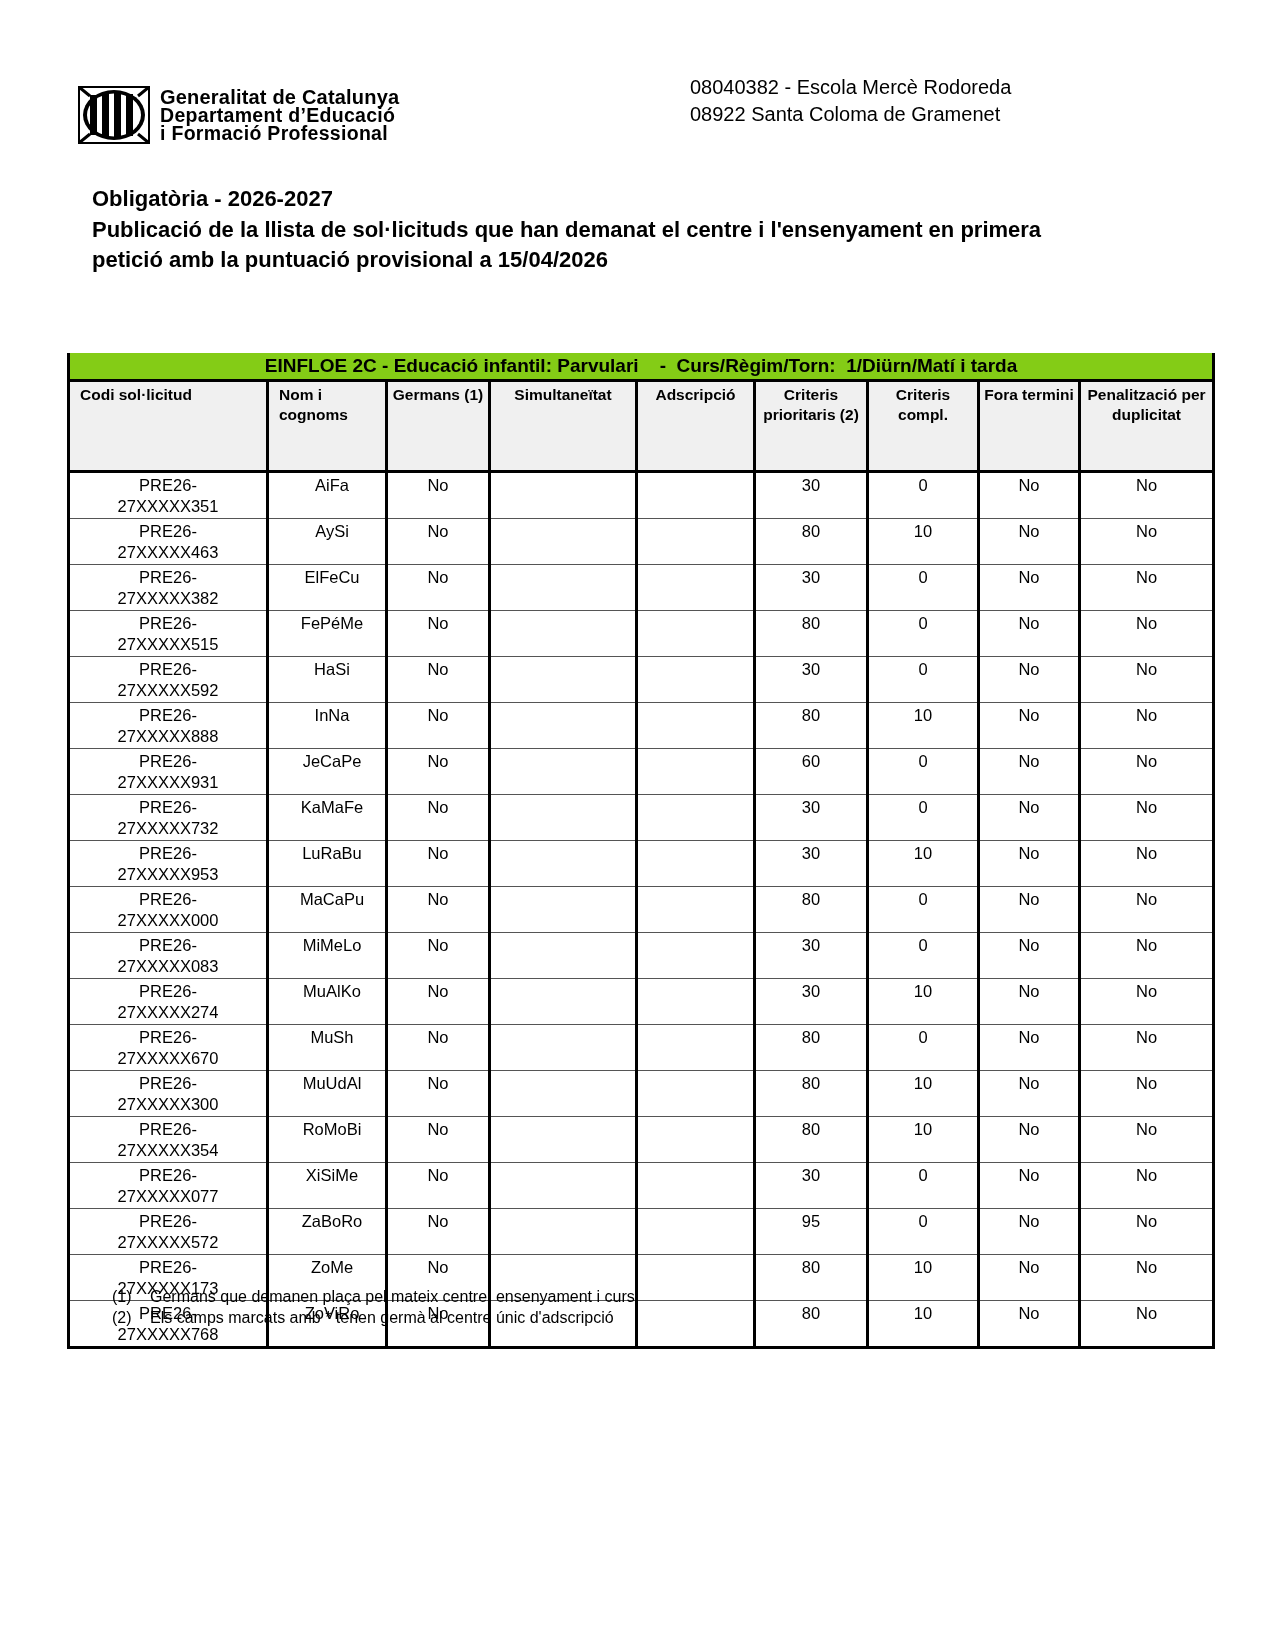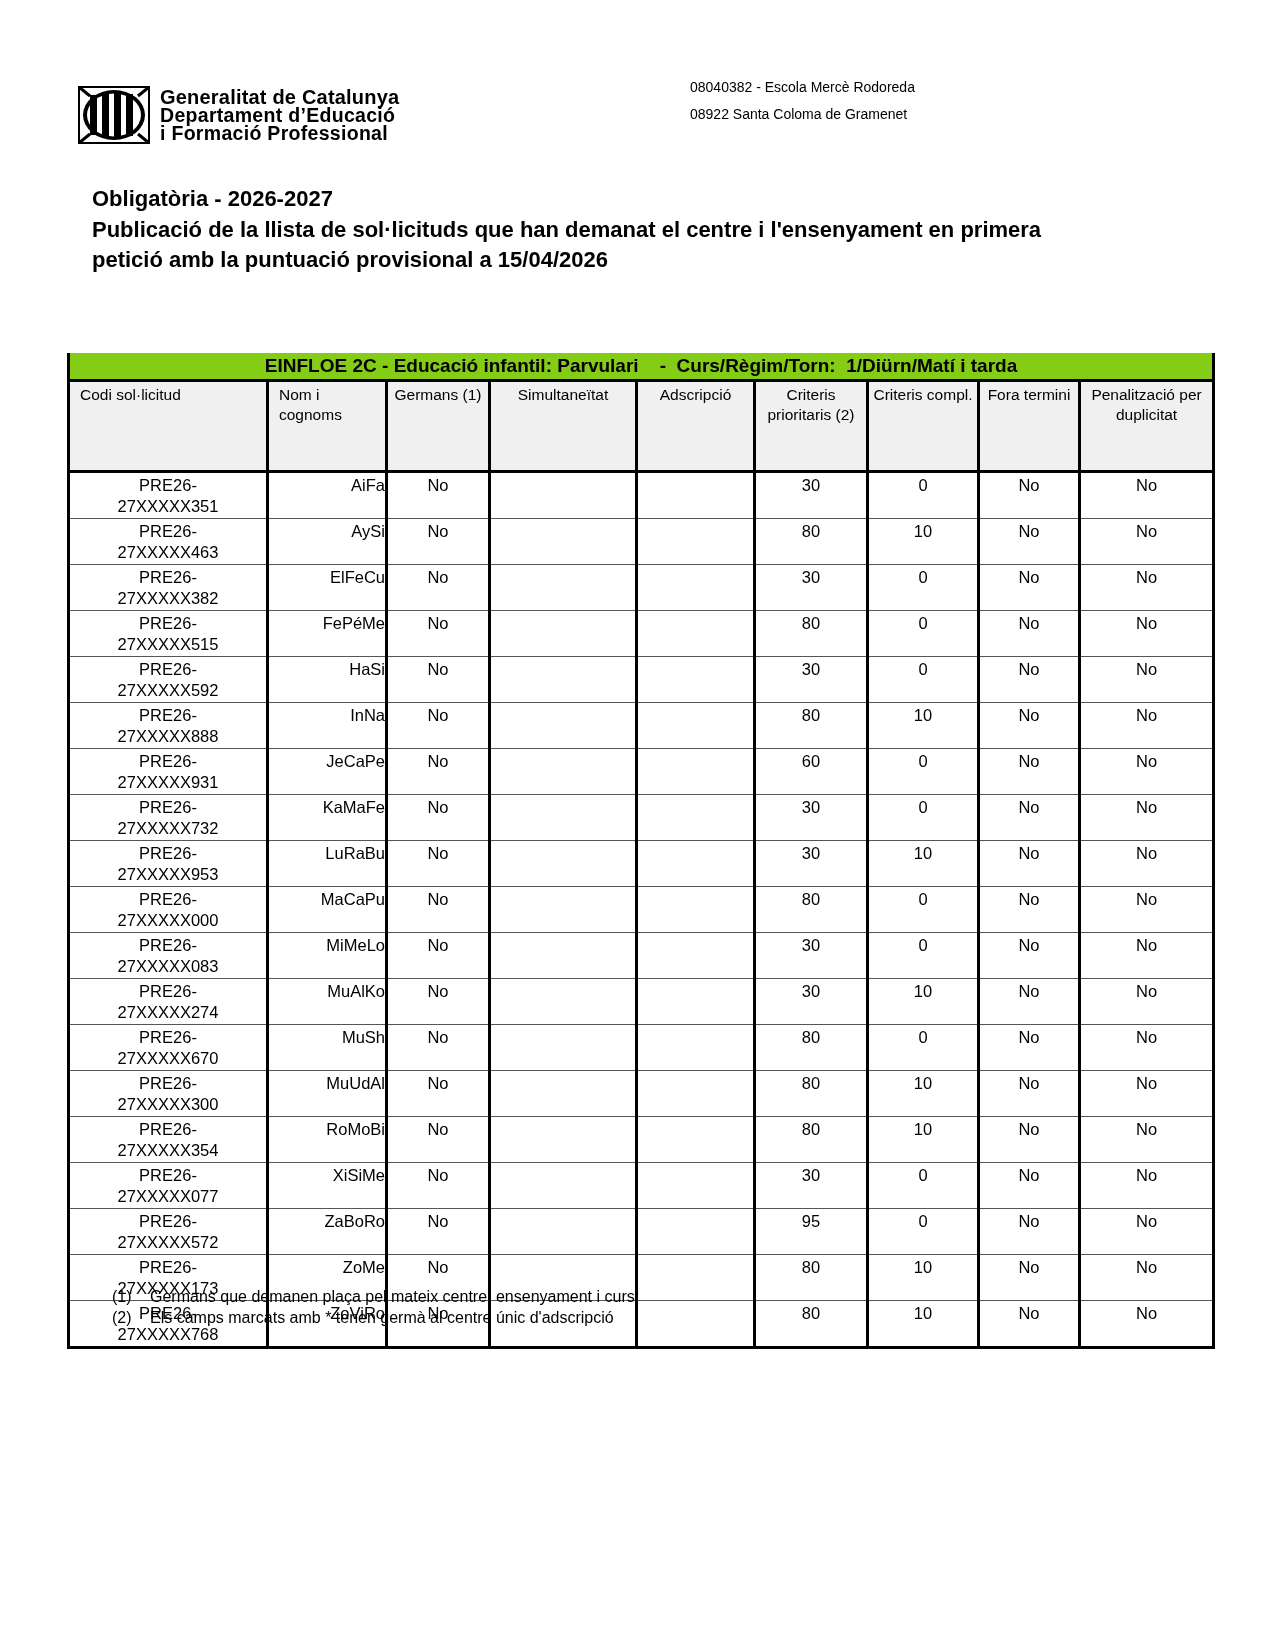--- a/index.html
+++ b/index.html
@@ -5,42 +5,42 @@
   html, body { margin: 0; padding: 0; background: #ffffff; }
   body { width: 1275px; height: 1650px; position: relative; overflow: hidden;
          font-family: "Liberation Sans", "DejaVu Sans", sans-serif; color: #000; }
 
   .logo { position: absolute; left: 78px; top: 86px; display: flex; align-items: center; }
   .logo-mark { width: 72px; height: 58px; }
   .logo-text { margin-left: 10px; line-height: 18px; }
   .logo-l1 { font-size: 20px; font-weight: bold; letter-spacing: 0.2px; }
   .logo-l2, .logo-l3 { font-size: 19.5px; font-weight: bold; letter-spacing: 0.3px; }
 
-  .school { position: absolute; left: 690px; top: 74px; font-size: 14px; line-height: 26.5px; }
+  .school { position: absolute; left: 690px; top: 74px; font-size: 20px; line-height: 26.5px; }
 
   .titles { position: absolute; left: 75px; top: 184px; font-weight: bold; font-size: 22px;
             line-height: 30.5px; width: 1120px; margin-left: 17px; }
 
   .tbl { position: absolute; left: 67px; top: 353px; width: 1145px; border-collapse: collapse;
          table-layout: fixed; font-size: 16.5px; }
   .tbl td, .tbl th { padding: 0; vertical-align: top; }
   .band { background: #84cc16; border-left: 3px solid #000; border-right: 3px solid #000;
           border-bottom: 3px solid #000; height: 24px; text-align: center; font-weight: bold;
           font-size: 19px; line-height: 26px; }
-  .hcell { background: #f0f0f0; font-weight: normal; font-size: 15.5px; line-height: 19.5px;
+  .hcell { background: #f0f0f0; font-weight: bold; font-size: 15.5px; line-height: 19.5px;
            height: 85px; border-left: 3px solid #000; border-bottom: 3px solid #000; text-align: center;
            padding-top: 3px !important; }
   .hcell.left { text-align: left; padding-left: 10px !important; }
   .hcell.last { border-right: 3px solid #000; }
   .row td { height: 43px; border-left: 3px solid #000; border-bottom: 1.5px solid #555;
             line-height: 20.5px; padding-top: 2px !important; }
   .row td.last { border-right: 3px solid #000; }
   .row:last-child td { border-bottom: 3px solid #000; }
   .c { text-align: center; }
-  .l { text-align: right; padding-left: 10px !important; }
+  .l { text-align: center; padding-left: 10px !important; }
 
   .notes { position: absolute; left: 112px; top: 1286px; font-size: 16px; line-height: 21px; }
   .notes .n { display: flex; }
   .notes .k { width: 38px; }
 </style>
 </head>
 <body>
 
 <div class="logo">
   <svg class="logo-mark" viewBox="0 0 72 58">

